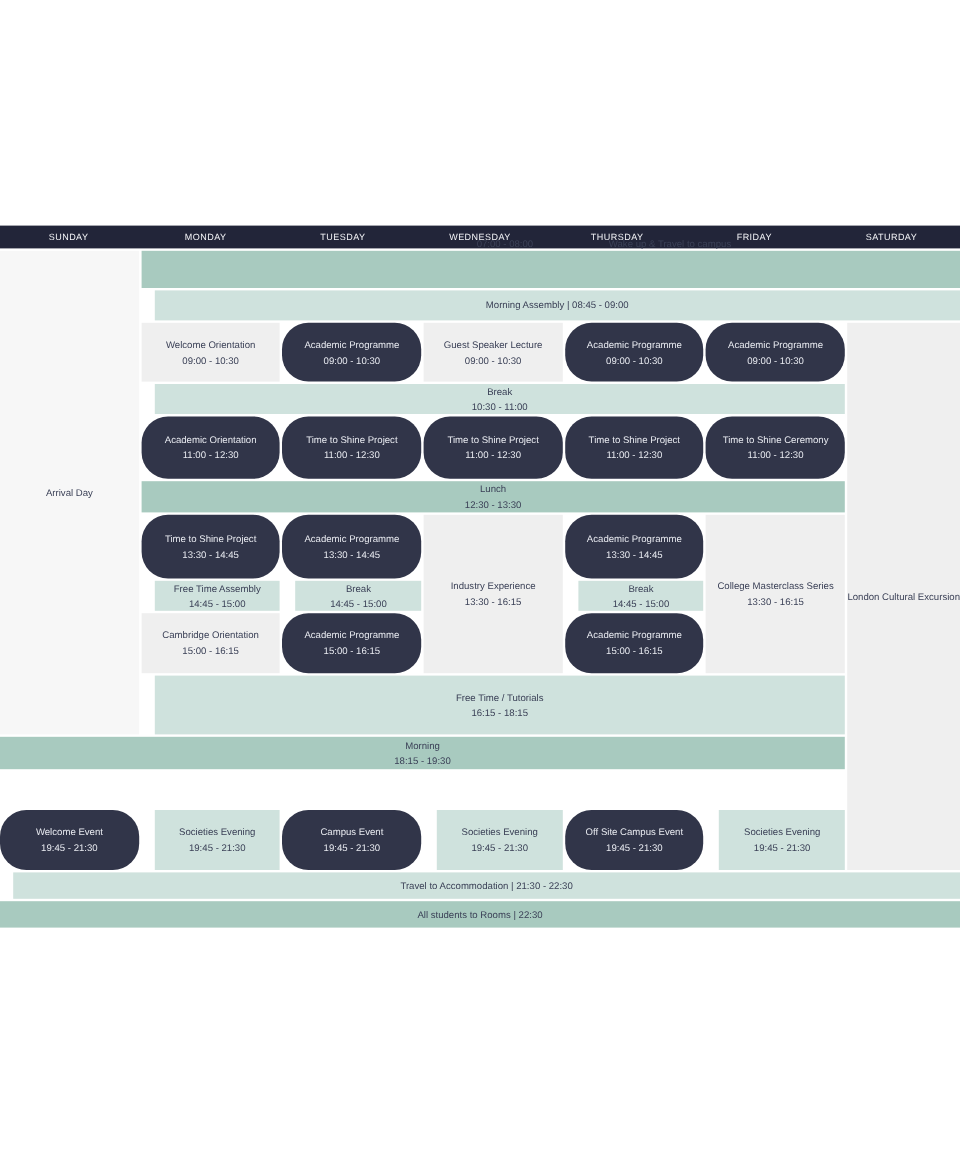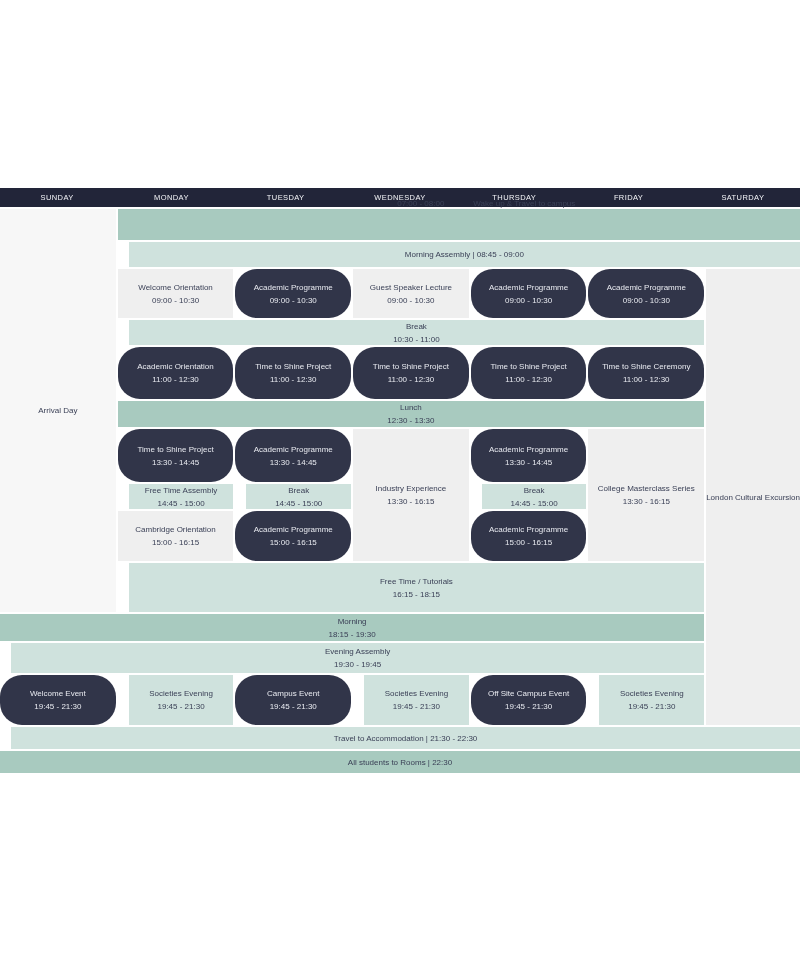--- a/index.html
+++ b/index.html
@@ -47,21 +47,21 @@
   .dark{background:var(--dark-cell);color:var(--light-text);border-radius:22px;}
   .gray{background:var(--gray-cell);color:var(--dark-text);}
   .teal{background:var(--teal-light);color:var(--dark-text);margin-left:11px;}
   .tealmed{background:var(--teal-medium);color:var(--dark-text);}
   .sun{background:var(--sunday-cell);color:var(--dark-text);}
   .wake-grid{
     display:grid;grid-template-columns:1fr 1fr;
     width:100%;column-gap:12px;row-gap:1px;gap:29px;
   }
   .wake-grid .t{text-align:right;}
-  .wake-grid .l{text-align:left;}
+  .wake-grid .l{text-align:left;margin-left:34px;}
 </style>
 </head>
 <body>
 
 <div class="schedule">
 
   <div class="header-bar">
     <span class="day">SUNDAY</span>
     <span class="day">MONDAY</span>
     <span class="day">TUESDAY</span>
@@ -192,24 +192,20 @@
   <div class="cell teal" style="grid-column:2/7;grid-row:11">
     <span class="title">Free Time / Tutorials</span>
     <span class="time">16:15 - 18:15</span>
   </div>
 
   <div class="cell tealmed" style="grid-column:1/7;grid-row:12">
     <span class="title">Morning</span>
     <span class="time">18:15 - 19:30</span>
   </div>
 
-  <div class="cell teal" style="grid-column:1/7;grid-row:13">
-    <span class="title">Evening Assembly</span>
-    <span class="time">19:30 - 19:45</span>
-  </div>
 
   <div class="cell dark" style="grid-column:1;grid-row:14">
     <span class="title">Welcome Event</span>
     <span class="time">19:45 - 21:30</span>
   </div>
   <div class="cell teal" style="grid-column:2;grid-row:14">
     <span class="title">Societies Evening</span>
     <span class="time">19:45 - 21:30</span>
   </div>
   <div class="cell dark" style="grid-column:3;grid-row:14">

